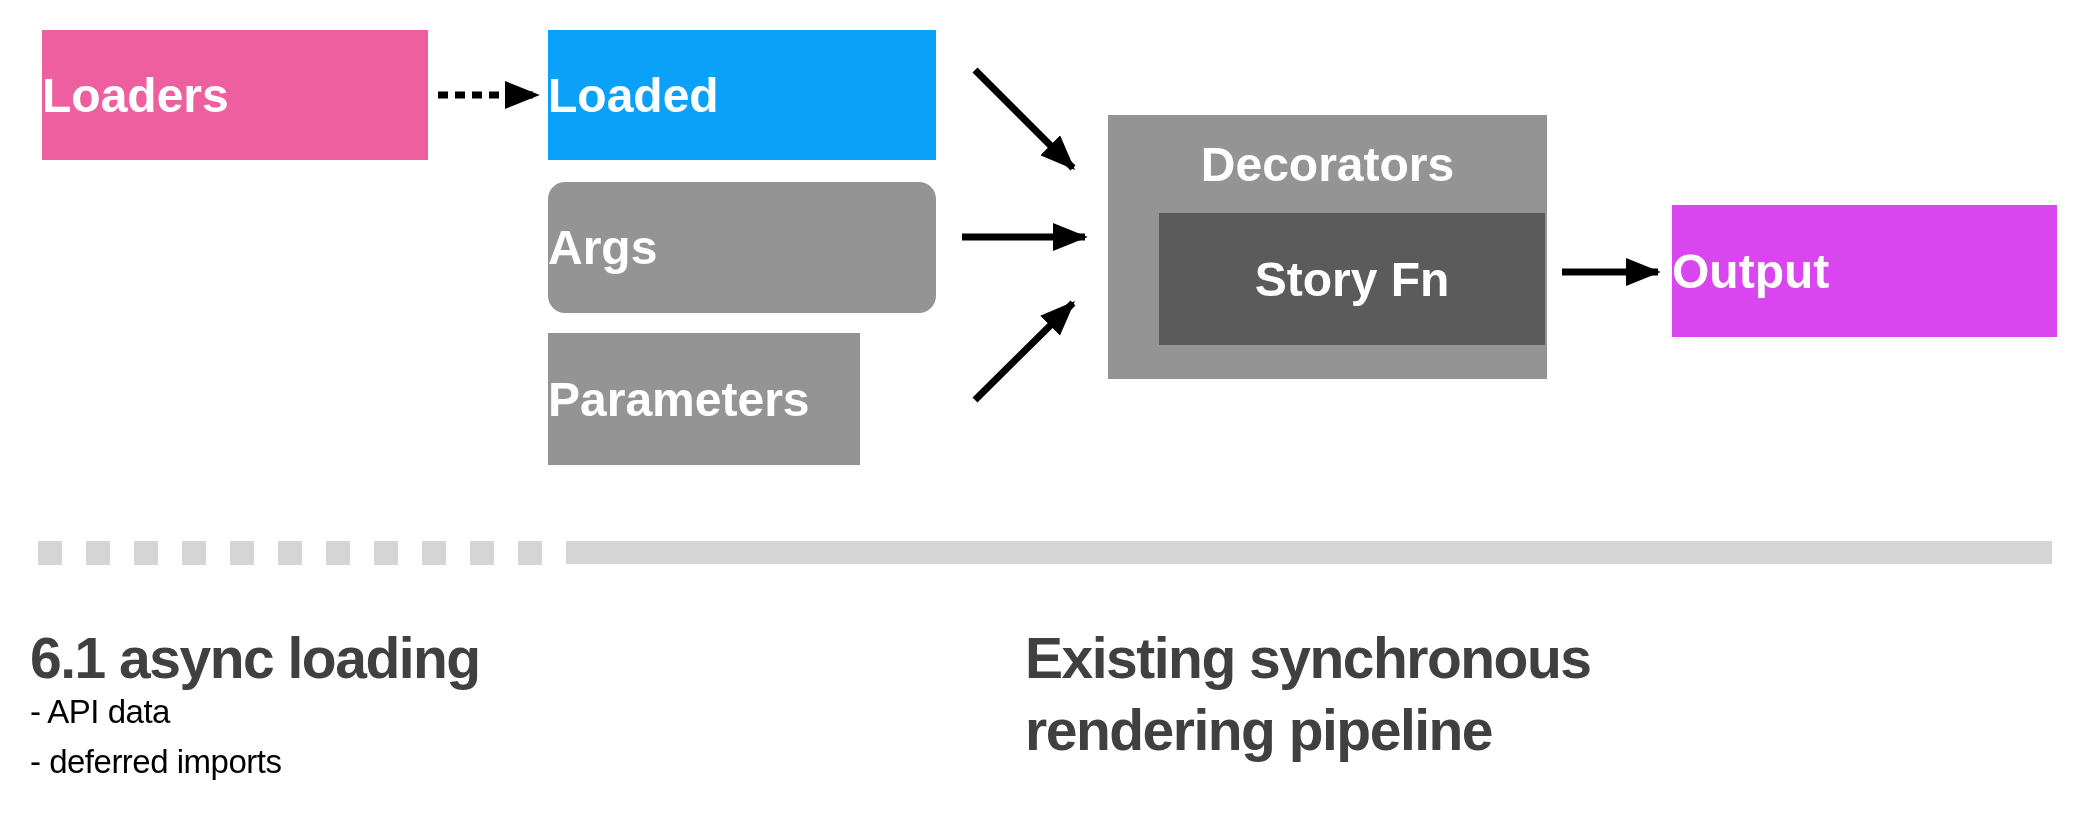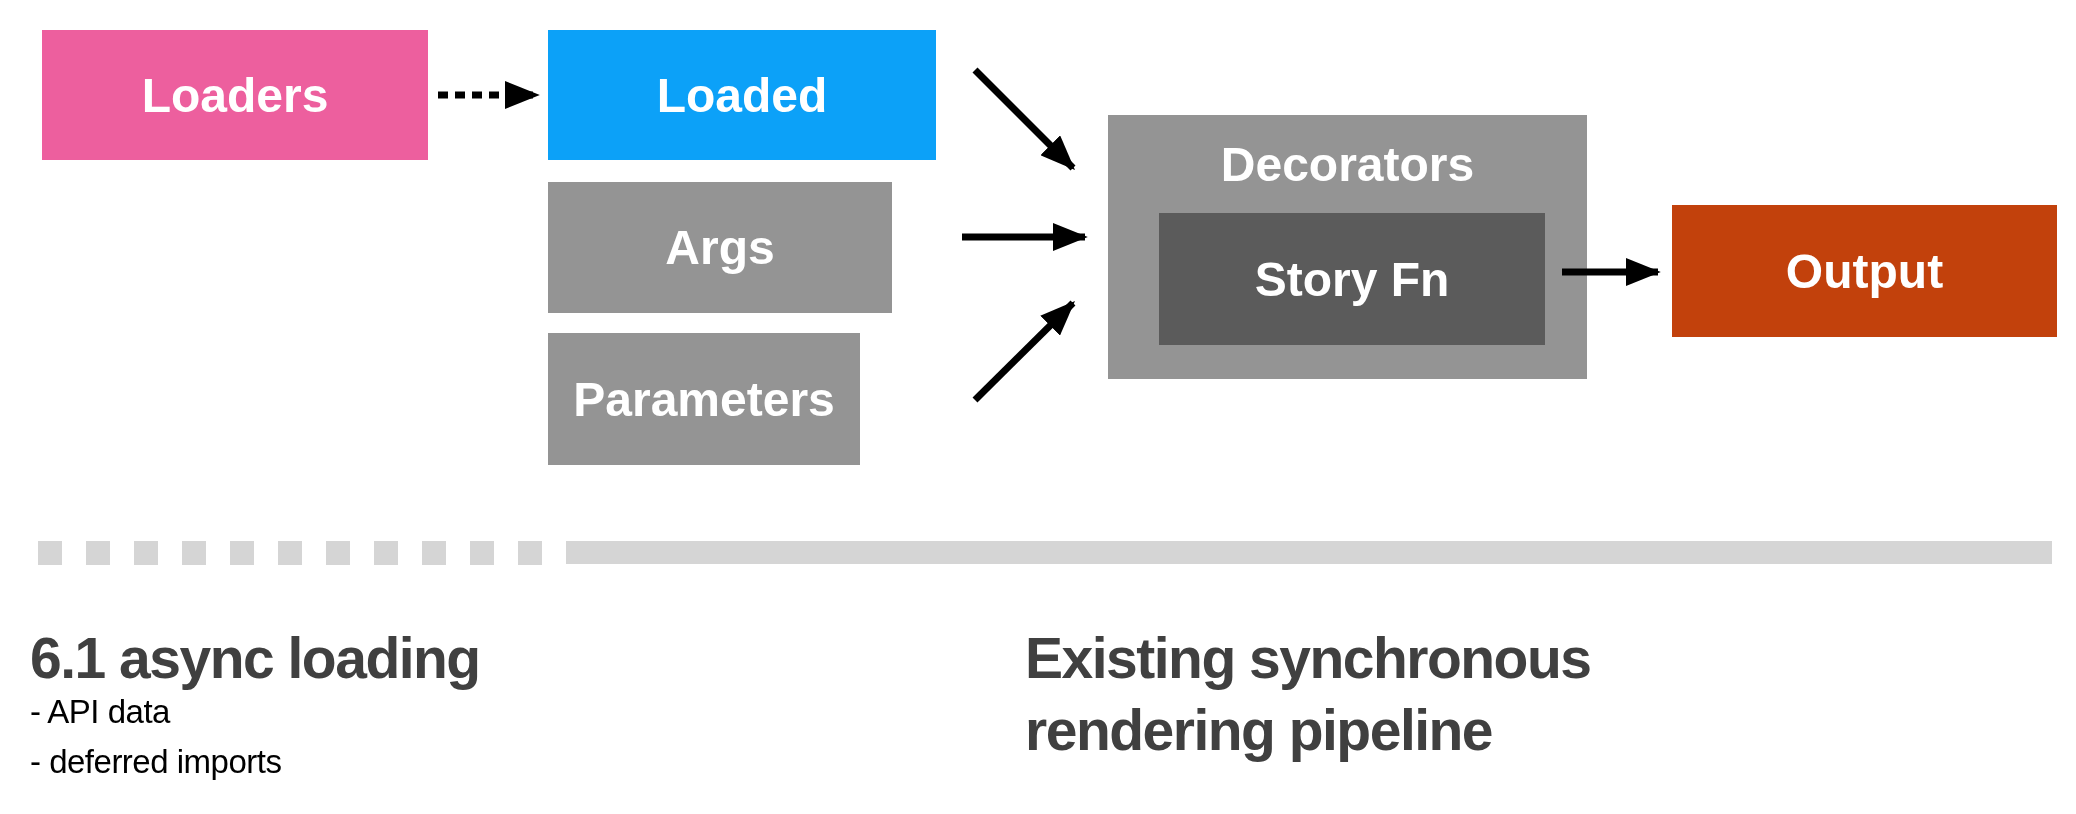--- a/index.html
+++ b/index.html
@@ -4,31 +4,31 @@
 <style>
   html,body{margin:0;padding:0;background:#ffffff;}
   body{
     width:2076px;height:814px;position:relative;overflow:hidden;
     font-family:"Liberation Sans","DejaVu Sans",sans-serif;
   }
   .canvas{position:absolute;inset:0;width:2076px;height:814px;}
 
   
   .dbox{
-    position:absolute;display:flex;align-items:center;justify-content:center;
+    position:absolute;display:flex;align-items:center;justify-content:flex-start;
     color:#ffffff;font-weight:800;font-size:48px;letter-spacing:0px;
   }
   #box-loaders{left:42px;top:30px;width:386px;height:130px;background:#ED5F9E;}
   #box-loaded{left:548px;top:30px;width:388px;height:130px;background:#0CA1F8;}
-  #box-args{left:548px;top:182px;width:344px;height:131px;background:#949494;}
+  #box-args{left:548px;top:182px;width:388px;height:131px;background:#949494;border-radius:17px;}
   #box-parameters{left:548px;top:333px;width:312px;height:132px;background:#949494;}
-  #box-output{left:1672px;top:205px;width:385px;height:132px;background:#c2410c;}
+  #box-output{left:1672px;top:205px;width:385px;height:132px;background:#d946ef;}
 
   #box-decorators{
-    position:absolute;left:1108px;top:115px;width:439px;height:264px;background:#949494;padding-left:40px;
+    position:absolute;left:1108px;top:115px;width:439px;height:264px;background:#949494;
   }
   .decorators-title{
     position:absolute;left:0;top:0;width:100%;height:98px;
     display:flex;align-items:center;justify-content:center;
     color:#ffffff;font-weight:800;font-size:48px;
   }
   #box-storyfn{
     position:absolute;left:27px;top:98px;width:386px;height:132px;background:#5B5B5B;
     display:flex;align-items:center;justify-content:center;
     color:#ffffff;font-weight:800;font-size:48px;margin-left:24px;

